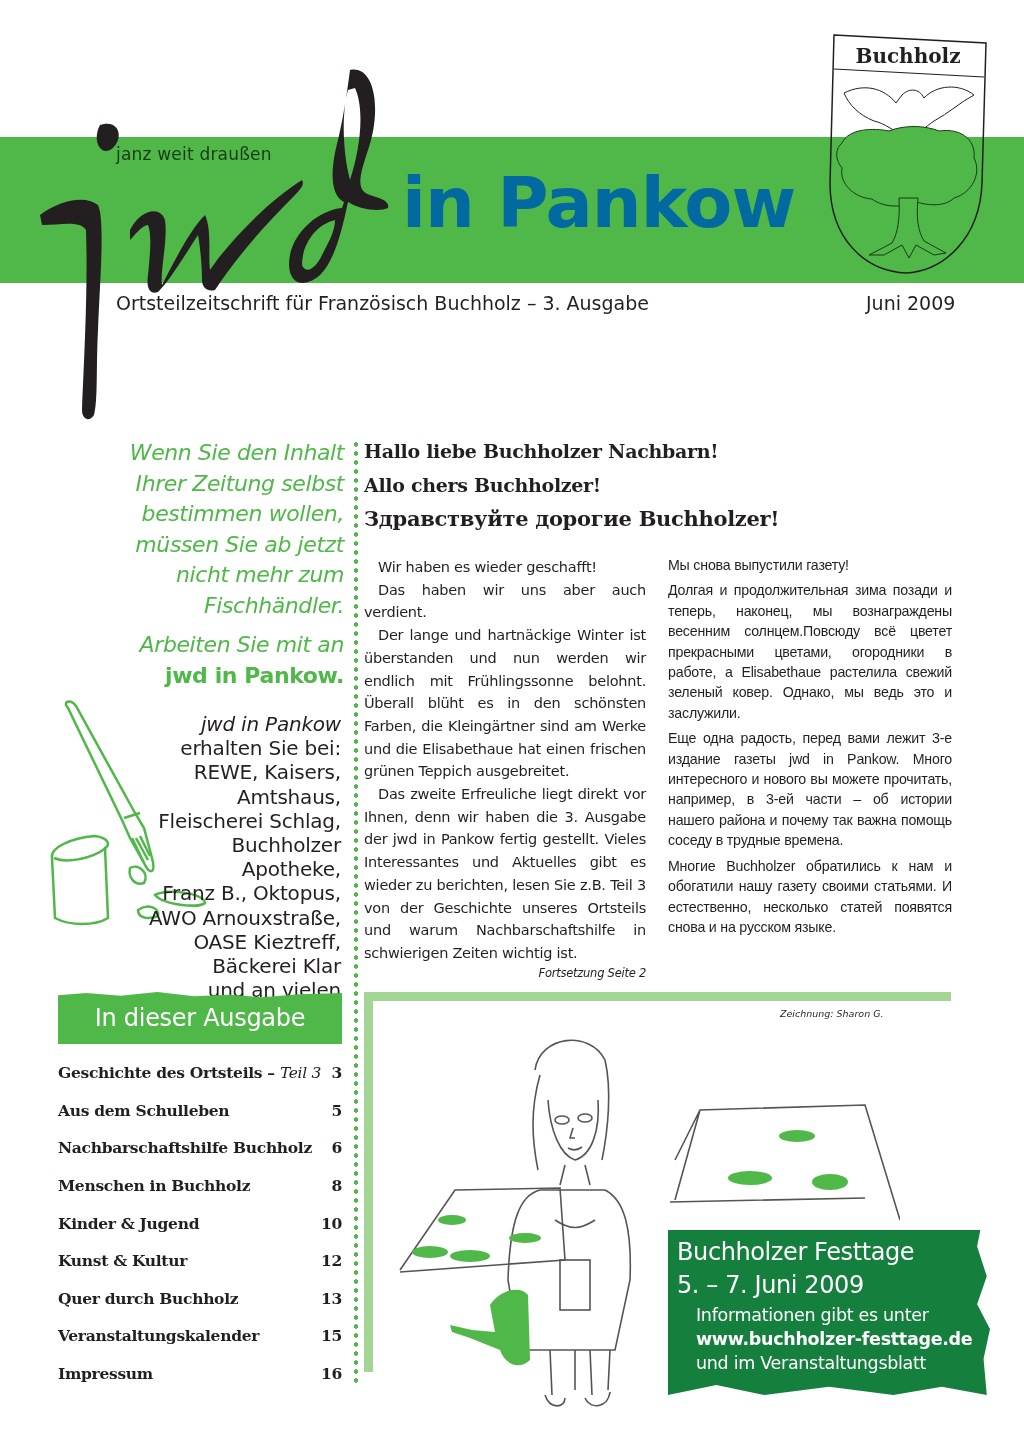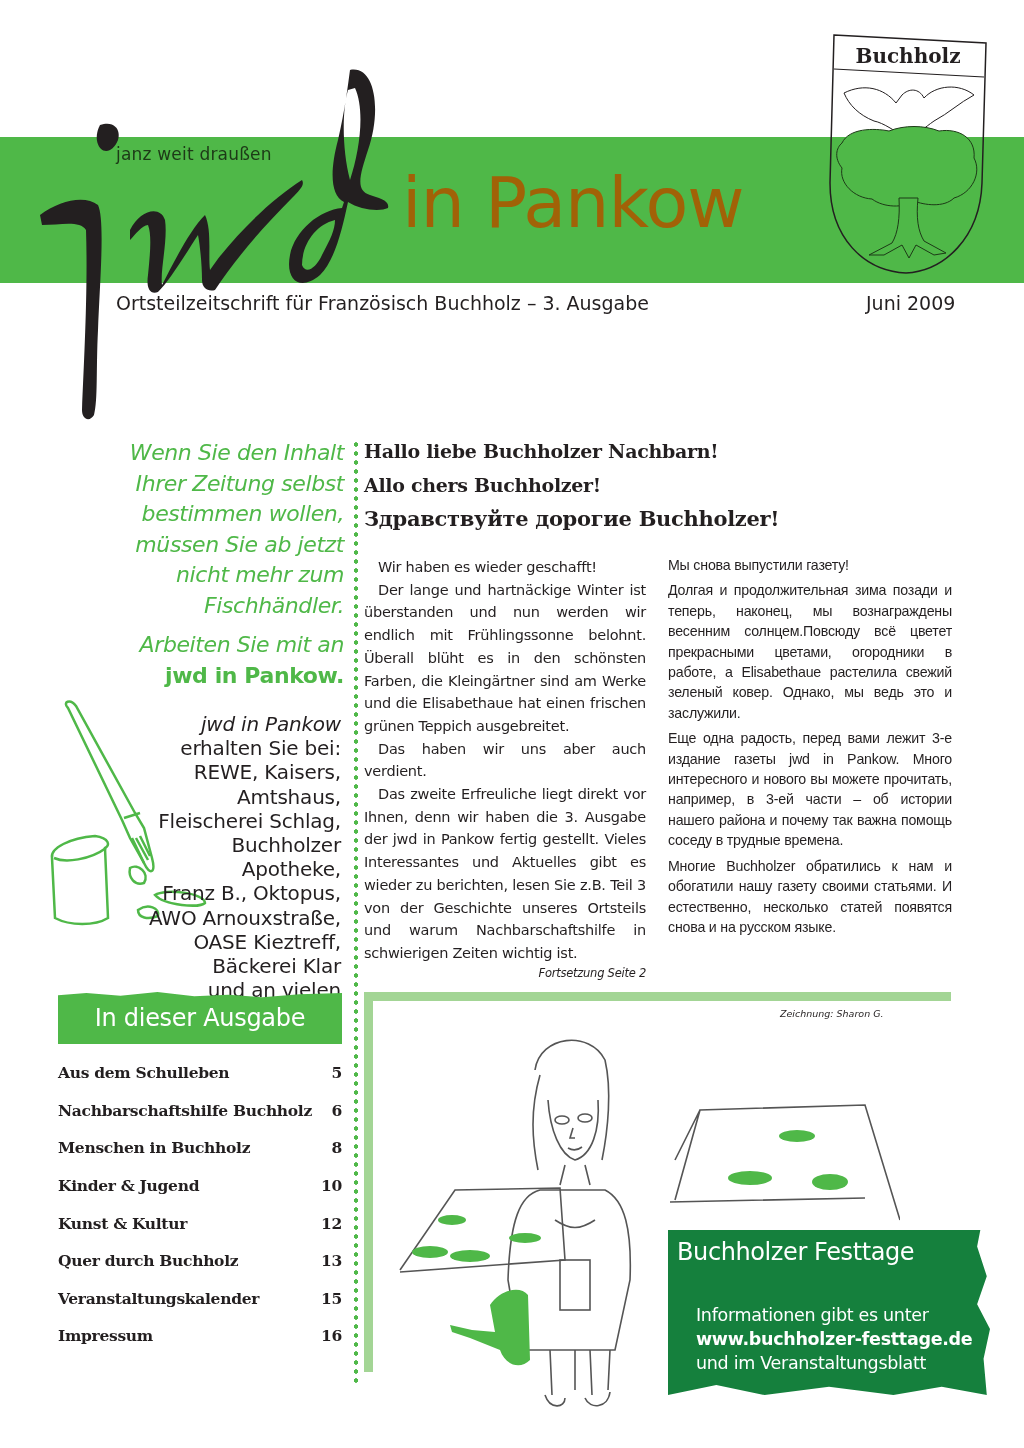--- a/index.html
+++ b/index.html
@@ -3,21 +3,21 @@
 <meta charset="utf-8">
 <style>
   * { box-sizing: border-box; margin: 0; padding: 0; }
   html, body { width: 1024px; height: 1448px; background: #ffffff; overflow: hidden; }
   body { position: relative; font-family: "DejaVu Sans", sans-serif; color: #231f20; }
 
   
   .green-band { position: absolute; left: 0; top: 137px; width: 1024px; height: 146px; background: #4fb848; }
   .logo-jwd { position: absolute; left: 30px; top: 30px; width: 360px; height: 395px; }
   .tagline { position: absolute; left: 116px; top: 144px; font-family: "DejaVu Sans", sans-serif; font-size: 17px; color: #1d3a17; letter-spacing: 0.2px; }
-  .in-pankow { position: absolute; left: 402px; top: 162px; font-family: "DejaVu Sans", sans-serif; font-size: 70px; color: #a16207; letter-spacing: -1px; font-weight: normal; }
+  .in-pankow { position: absolute; left: 402px; top: 162px; font-family: "DejaVu Sans", sans-serif; font-size: 70px; color: #0369a1; letter-spacing: -1px; font-weight: bold; }
   .subtitle { position: absolute; left: 116px; top: 292px; font-size: 19px; color: #231f20; }
   .date { position: absolute; left: 866px; top: 292px; font-size: 19px; color: #231f20; }
 
   .crest { position: absolute; left: 824px; top: 33px; width: 166px; height: 244px; }
 
   
   .vsep { position: absolute; left: 353px; top: 440px; width: 6px; height: 945px;
     background-image: radial-gradient(circle, #4fb848 2px, transparent 2.4px);
     background-size: 6px 9px; background-repeat: repeat-y; }
 
@@ -139,38 +139,42 @@
 </div>
 
 <div class="headings">
   <div>Hallo liebe Buchholzer Nachbarn!</div>
   <div>Allo chers Buchholzer!</div>
   <div class="ru">Здравствуйте дорогие Buchholzer!</div>
 </div>
 
 <div class="col-de">
   <p>Wir haben es wieder geschafft!</p>
+  <p>Das haben wir uns aber auch verdient.</p>
   <p>Der lange und hartnäckige Winter ist überstanden und nun werden wir endlich mit Frühlingssonne belohnt. Überall blüht es in den schönsten Farben, die Kleingärtner sind am Werke und die Elisabethaue hat einen frischen grünen Teppich ausgebreitet.</p>
-  <p>Das haben wir uns aber auch verdient.</p>
   <p>Das zweite Erfreuliche liegt direkt vor Ihnen, denn wir haben die 3. Ausgabe der jwd in Pankow fertig gestellt. Vieles Interessantes und Aktuelles gibt es wieder zu berichten, lesen Sie z.B. Teil 3 von der Geschichte unseres Ortsteils und warum Nachbarschaftshilfe in schwierigen Zeiten wichtig ist.</p>
   <p class="cont">Fortsetzung Seite 2</p>
 </div>
 
 <div class="col-ru">
   <p>Мы снова выпустили газету!</p>
   <p>Долгая и продолжительная зима позади и теперь, наконец, мы вознаграждены весенним солнцем.Повсюду всё цветет прекрасными цветами, огородники в работе, а Elisabethaue растелила свежий зеленый ковер. Однако, мы ведь это и заслужили.</p>
   <p>Еще одна радость, перед вами лежит 3-е издание газеты jwd in Pankow. Много интересного и нового вы можете прочитать, например, в 3-ей части – об истории нашего района и почему так важна помощь соседу в трудные времена.</p>
   <p>Многие Buchholzer обратились к нам и обогатили нашу газету своими статьями. И естественно, несколько статей появятся снова и на русском языке.</p>
 </div>
 
 <div class="contents-head">
   <div class="contents-title">In dieser Ausgabe</div>
 </div>
 
 <div class="toc">
+  <div class="toc-row">
+    <span><span>Geschichte des Ortsteils – </span><span class="it">Teil 3</span></span>
+    <span>3</span>
+  </div>
   <div class="toc-row">
     <span>Aus dem Schulleben</span>
     <span>5</span>
   </div>
   <div class="toc-row">
     <span>Nachbarschaftshilfe Buchholz</span>
     <span>6</span>
   </div>
   <div class="toc-row">
     <span>Menschen in Buchholz</span>
@@ -233,19 +237,20 @@
     <ellipse cx="417" cy="116" rx="18" ry="6"></ellipse>
     <ellipse cx="450" cy="162" rx="18" ry="8"></ellipse>
 
     <path d="M110 285 C120 270 140 265 148 275 L150 340 C140 350 125 345 120 330 L90 318 L72 312 L70 305 L92 310 L115 312 Z"></path>
   </g>
 </svg>
 
 <div class="fest">
   <div class="fest-title">
     <div>Buchholzer Festtage</div>
+    <div>5. – 7. Juni 2009</div>
   </div>
   <div class="fest-info">
     <div>Informationen gibt es unter</div>
     <div class="b">www.buchholzer-festtage.de</div>
     <div>und im Veranstaltungsblatt</div>
   </div>
 </div>
 
 </body></html>

